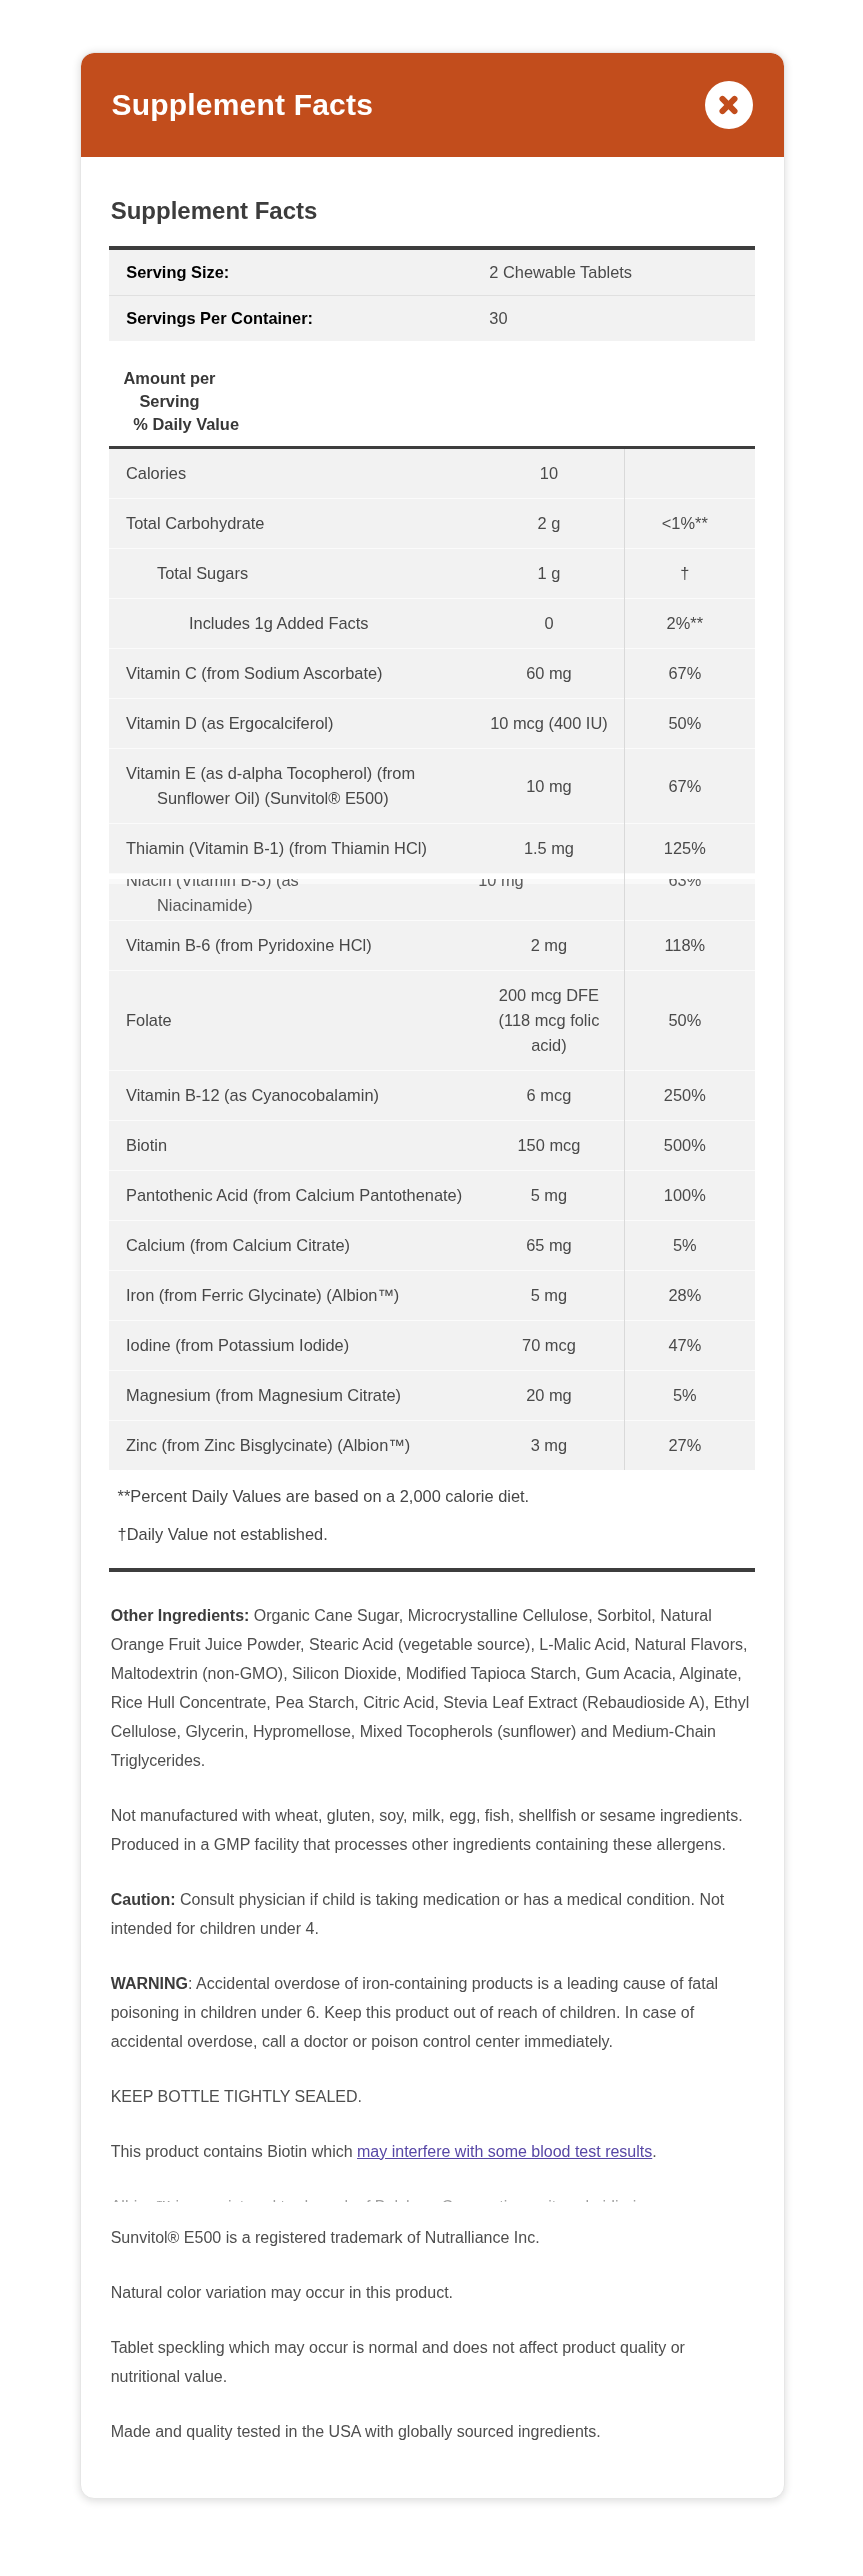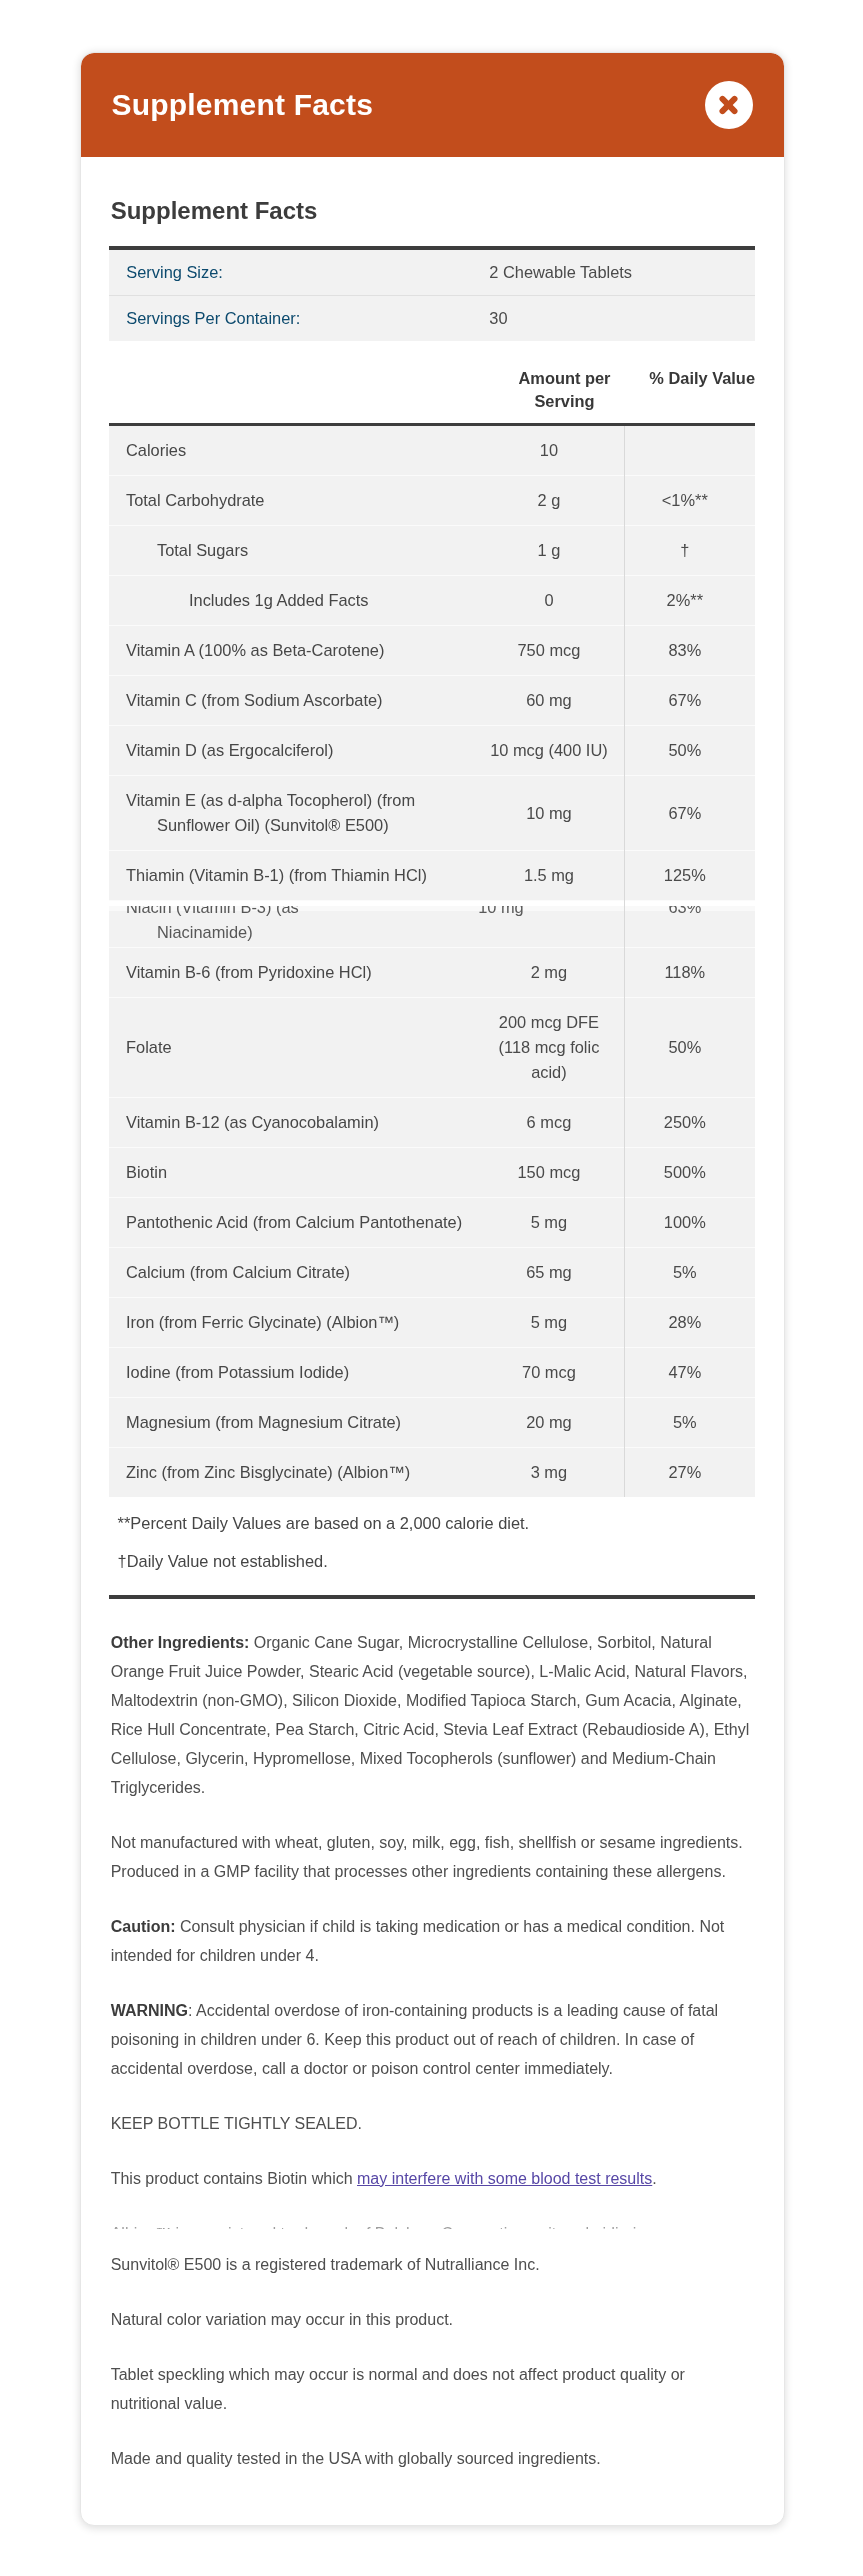--- a/index.html
+++ b/index.html
@@ -22,25 +22,25 @@
 
   .modal-body{padding:40px 28.5px 52px 28.5px;}
   .panel-title{font-size:24px;font-weight:bold;color:#3c3c3c;margin:0 0 21px 1.7px;}
 
   .rule-dark{height:3.5px;background:#3d3d3d;}
 
   
   .serv-row{display:flex;background:#f2f2f2;border-bottom:0.9px solid #e0e0e0;
     padding:13px 0;font-size:16.4px;}
   .serv-row:last-child{border-bottom:none;}
-  .serv-label{width:363px;padding-left:17.3px;font-weight:normal;color:#0c4a6e;}
+  .serv-label{width:363px;padding-left:17.3px;font-weight:bold;color:#000000;}
   .serv-value{flex:1;color:#4a4a4a;}
 
   
-  .col-headers{display:flex;justify-content:flex-end;margin:26px 0 10.4px 0;}
+  .col-headers{display:flex;justify-content:flex-end;margin:26px 0 10.4px 0;flex-direction:column;}
   .col-h{font-weight:bold;font-size:16.4px;color:#383838;text-align:center;line-height:23px;}
   .col-h.amt{width:121px;}
   .col-h.dv{width:130px;text-align:right;}
 
   
   .rows-wrap{position:relative;}
   .rows-wrap::after{content:"";position:absolute;top:0;bottom:0;right:130px;width:0.9px;
     background:#d9d9d9;}
   .srow{display:flex;background:#f2f2f2;border-bottom:1.7px solid #fbfbfb;
     font-size:16.4px;line-height:25px;}
@@ -119,25 +119,20 @@
     <div class="cell c-label" style="padding-left: 79px;">Total Sugars</div>
     <div class="cell c-amt">1 g</div>
     <div class="cell c-dv">†</div>
   </div>
           <div class="srow">
     <div class="cell c-label" style="padding-left: 111px;">Includes 1g Added Facts</div>
     <div class="cell c-amt">0</div>
     <div class="cell c-dv">2%**</div>
   </div>
           <div class="srow">
-    <div class="cell c-label">Vitamin A (100% as Beta-Carotene)</div>
-    <div class="cell c-amt">750 mcg</div>
-    <div class="cell c-dv">83%</div>
-  </div>
-          <div class="srow">
     <div class="cell c-label">Vitamin C (from Sodium Ascorbate)</div>
     <div class="cell c-amt">60 mg</div>
     <div class="cell c-dv">67%</div>
   </div>
           <div class="srow">
     <div class="cell c-label">Vitamin D (as Ergocalciferol)</div>
     <div class="cell c-amt">10 mcg (400 IU)</div>
     <div class="cell c-dv">50%</div>
   </div>
           <div class="srow">

